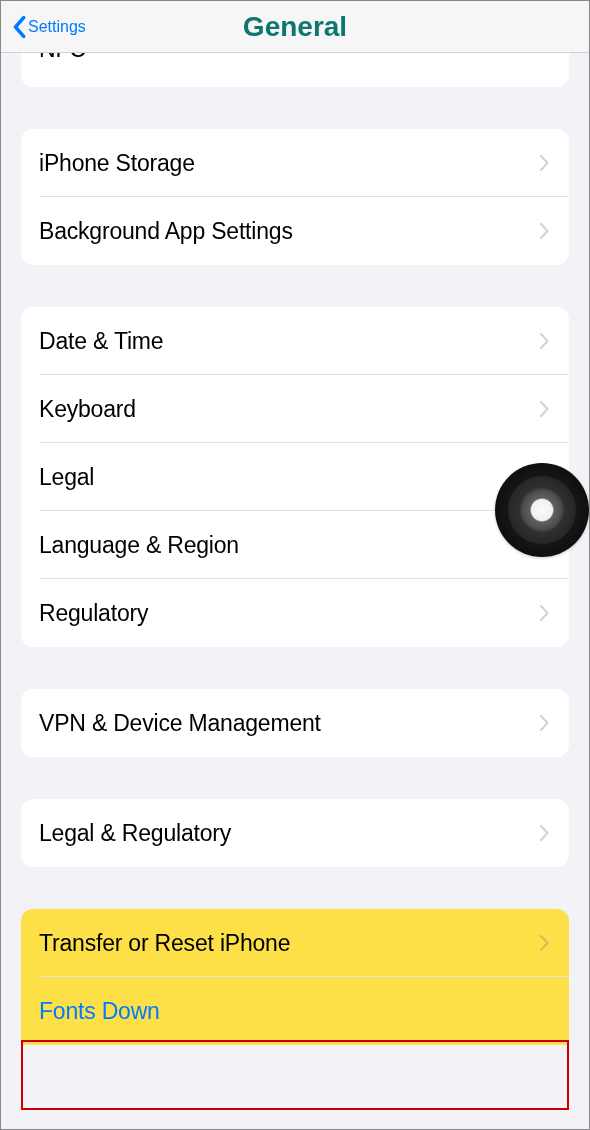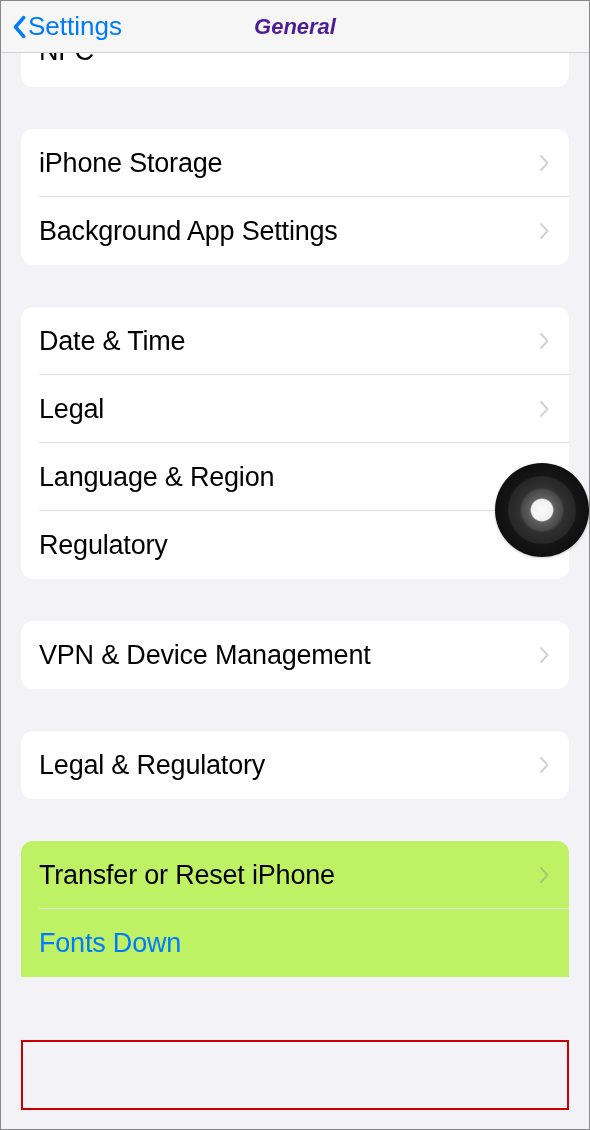--- a/index.html
+++ b/index.html
@@ -27,44 +27,43 @@
       position: relative;
     }
     .back-button {
       position: absolute;
       left: 6px;
       top: 0;
       bottom: 0;
       display: flex;
       align-items: center;
       color: #007aff;
-      font-size: 26px;
+      font-size: 16px;
       cursor: pointer;
       padding-left: 3px;
     }
     .back-chevron {
       width: 18px;
       height: 28px;
       display: inline-flex;
       align-items: center;
       justify-content: center;
       margin-right: 0px;
     }
     .back-chevron svg {
       width: 14px;
       height: 24px;
     }
     .back-label {
       font-weight: 400;
     }
     .nav-title {
-      font-size: 22px;
+      font-size: 28px;
       font-weight: 600;
-      color: #4c1d95;
-      font-style: italic;
+      color: #0f766e;
     }
     .content {
       padding: 0 20px;
       height: calc(1130px - 52px);
       overflow: hidden;
       position: relative;
     }
     .group {
       margin-top: 42px;
       background: #fff;
@@ -84,21 +83,21 @@
       cursor: pointer;
       position: relative;
     }
     .row-partial {
       height: 34px;
       align-items: flex-start;
       padding-top: 0;
     }
     .row-label {
       flex: 1;
-      font-size: 27px;
+      font-size: 23px;
       color: #000;
       letter-spacing: -0.2px;
     }
     .partial-label {
       margin-top: -17px;
     }
     .chevron {
       width: 14px;
       height: 18px;
       display: inline-flex;
@@ -138,21 +137,21 @@
       right: 0px;
       width: 94px;
       height: 94px;
       border-radius: 50%;
       background: radial-gradient(circle at 50% 50%, #fbfbfb 0%, #f0f0f0 16%, #606060 18%, #4a4a4a 30%, #303030 34%, #272727 50%, #151515 52%, #060606 100%);
       cursor: grab;
       box-shadow: 0 1px 3px rgba(0,0,0,0.2);
     }
     .bottom-group {
       margin-top: 42px;
-      background: #bef264;
+      background: #fde047;
       border-radius: 12px;
       overflow: hidden;
       border-bottom-left-radius: 0;
       border-bottom-right-radius: 0;
     }
   </style>
 </head>
 <body>
 
 <div class="navbar">
@@ -202,20 +201,29 @@
     <div class="row">
       <span class="row-label">Date &amp; Time</span>
       <span class="chevron">
         <svg viewBox="0 0 9 16">
             <path d="M1 1 L7.5 8 L1 15" stroke="#808085" stroke-width="2" fill="none" stroke-linecap="round" stroke-linejoin="round"></path>
           </svg>
       </span>
       <div class="sep"></div>
     </div>
     <div class="row">
+      <span class="row-label">Keyboard</span>
+      <span class="chevron">
+        <svg viewBox="0 0 9 16">
+            <path d="M1 1 L7.5 8 L1 15" stroke="#808085" stroke-width="2" fill="none" stroke-linecap="round" stroke-linejoin="round"></path>
+          </svg>
+      </span>
+      <div class="sep"></div>
+    </div>
+    <div class="row">
       <span class="row-label">Legal</span>
       <span class="chevron">
         <svg viewBox="0 0 9 16">
             <path d="M1 1 L7.5 8 L1 15" stroke="#808085" stroke-width="2" fill="none" stroke-linecap="round" stroke-linejoin="round"></path>
           </svg>
       </span>
       <div class="sep"></div>
     </div>
     <div class="row">
       <span class="row-label">Language &amp; Region</span>

